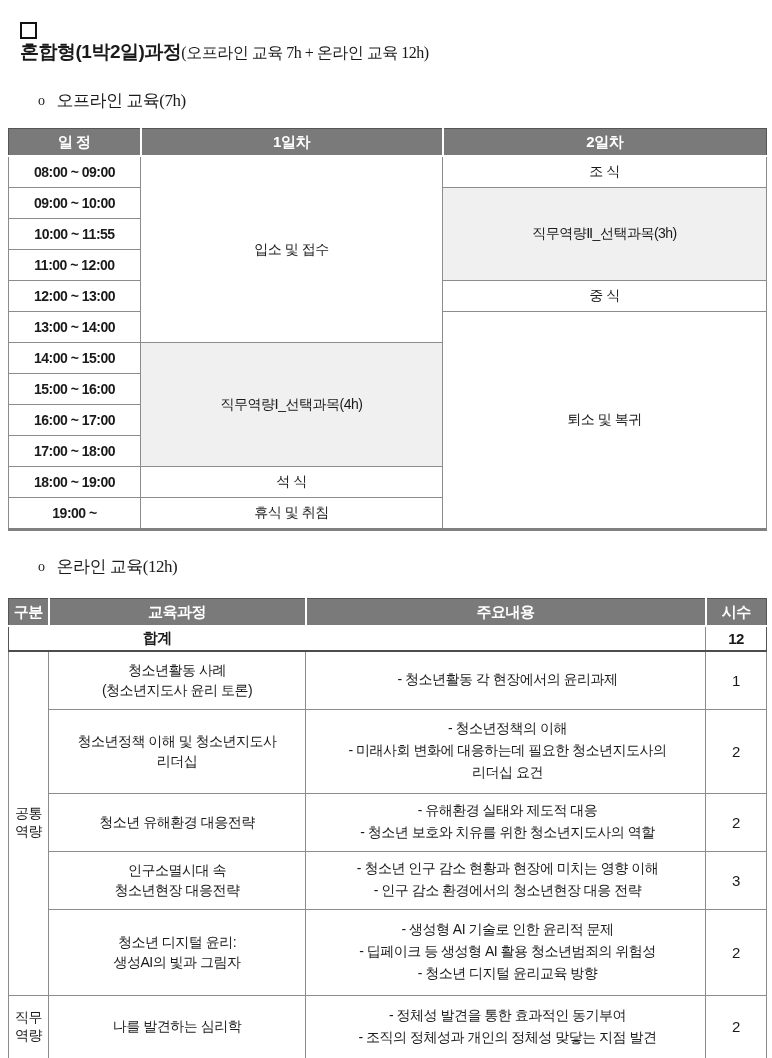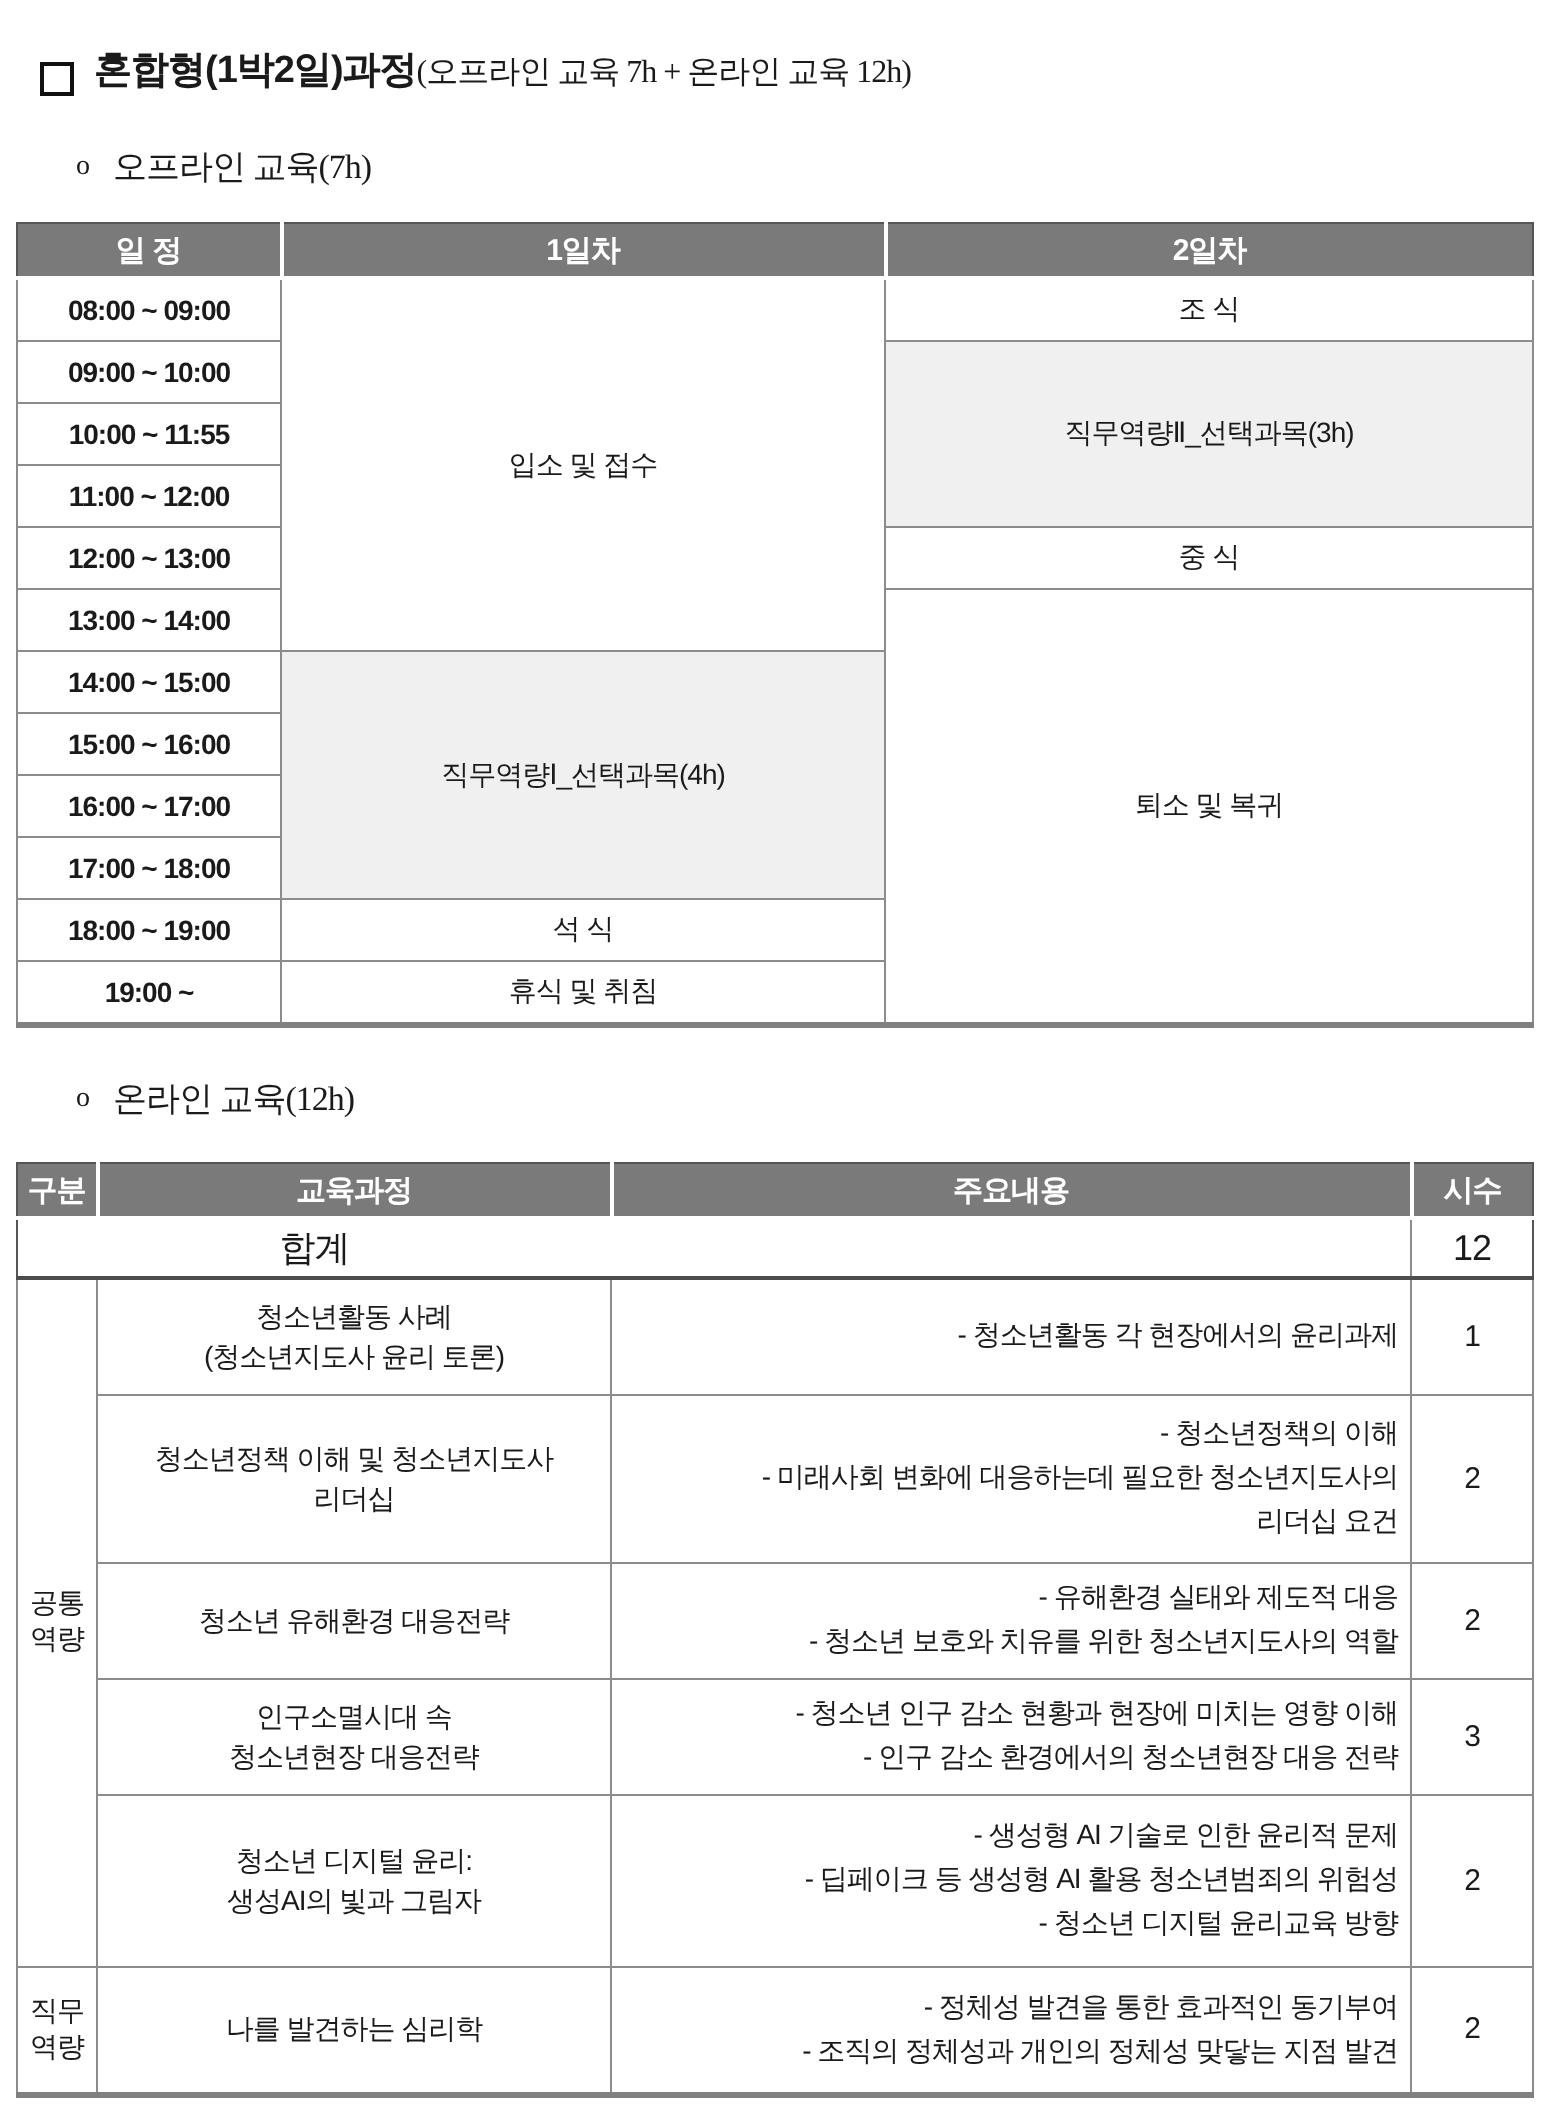--- a/index.html
+++ b/index.html
@@ -13,21 +13,21 @@
   html,body{margin:0;padding:0;background:#ffffff;}
   body{
     width:772px;height:1058px;
     font-family:"Liberation Sans","DejaVu Sans",sans-serif;
     color:var(--text);
     box-sizing:border-box;
   }
   .page{padding:16px 8px 0 8px;box-sizing:border-box;}
 
   
-  .title-line{margin:6px 0 0 12px;display:flex;align-items:flex-end;}
+  .title-line{margin:6px 0 0 12px;display:flex;align-items:flex-start;flex-direction:column;}
   .checkbox{
     width:13px;height:13px;border:2px solid #111;display:inline-block;
     margin-right:10px;flex:0 0 auto;
   }
   .title-main{font-size:19px;font-weight:bold;letter-spacing:-0.5px;}
   .title-paren{font-size:16px;font-family:"Liberation Serif","DejaVu Serif",serif;letter-spacing:-0.5px;}
 
   
   .section{margin:24px 0 0 30px;display:flex;align-items:center;font-size:17px;
     font-family:"Liberation Serif","DejaVu Serif",serif;letter-spacing:-0.5px;}
@@ -54,26 +54,26 @@
   #offline-table td{height:26px;}
   #offline-table .time{font-size:14px;font-weight:bold;}
   .gray-cell{background:var(--cell-gray);}
 
   
   #online-table{margin-top:20px;}
   #online-table td{height:auto;}
   .total-row td{
     border-left:none;border-right:none;
     border-bottom:2px solid #4d4d4d;
-    font-weight:normal;font-size:18px;height:24px;
+    font-weight:bold;font-size:15px;height:24px;
   }
   .total-row td.hours-cell{border-left:1px solid var(--border);}
   .category-cell{font-size:14px;text-align:center;}
   .course-cell{font-size:14px;line-height:1.45;margin-left:32px;}
-  .contents-cell{text-align:right;padding:6px 6px 6px 10px;margin-top:12px;}
+  .contents-cell{text-align:center;padding:6px 6px 6px 10px;margin-top:12px;}
   .bullet{line-height:1.55;font-size:14px;}
   .hours-cell{font-size:15px;}
   .r1{height:58px;} .r2{height:84px;} .r3{height:58px;}
   .r4{height:58px;} .r5{height:86px;} .r6{height:64px;}
 </style>
 </head>
 <body>
 
 <div class="page">
 

